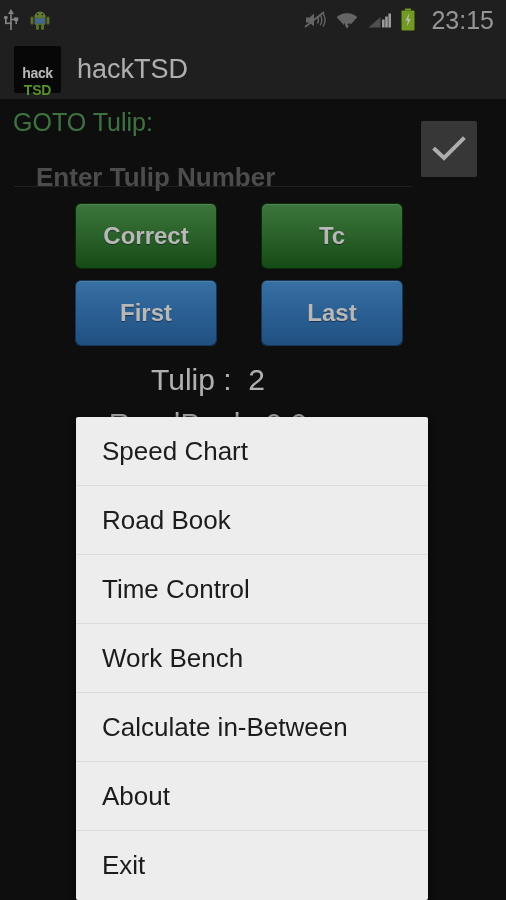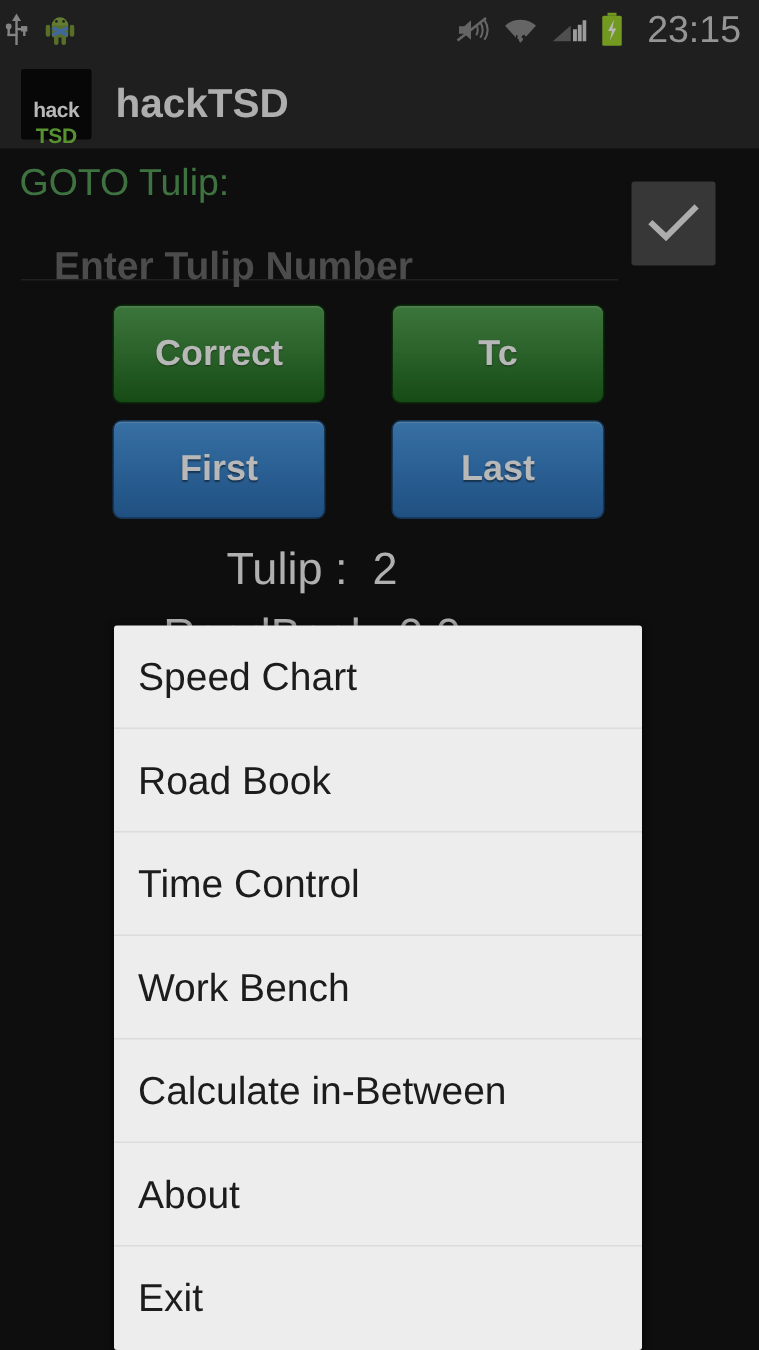--- a/index.html
+++ b/index.html
@@ -78,21 +78,21 @@
     color: #7ac943;
     font-size: 14px;
     font-weight: bold;
     margin-top: 3px;
     letter-spacing: -0.2px;
   }
   #app-title {
     color: #f2f2f2;
     font-size: 27px;
     margin-left: 16px;
-    font-weight: bold;
+    font-weight: normal;
   }
 
   
   #content {
     position: absolute;
     top: 101px; left: 0;
     width: 506px;
     height: 799px;
     background: #141414;
   }
@@ -205,21 +205,21 @@
     top: 417px;
     width: 352px;
     background: #ededed;
     border-radius: 2px;
     box-shadow: 0 1px 6px rgba(0,0,0,0.7);
     overflow: hidden;
   }
   .menu-item {
     height: 69px;
     line-height: 69px;
-    padding-left: 16px;
+    padding-left: 26px;
     color: #1c1c1c;
     font-size: 26px;
     border-bottom: 1px solid #dcdcdc;
     cursor: pointer;
     box-sizing: border-box;
     white-space: nowrap;
   }
   .menu-item:last-child { border-bottom: none; }
 </style>
 </head>

